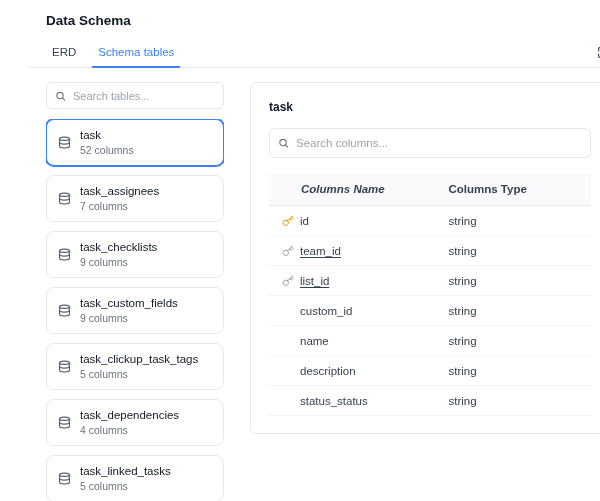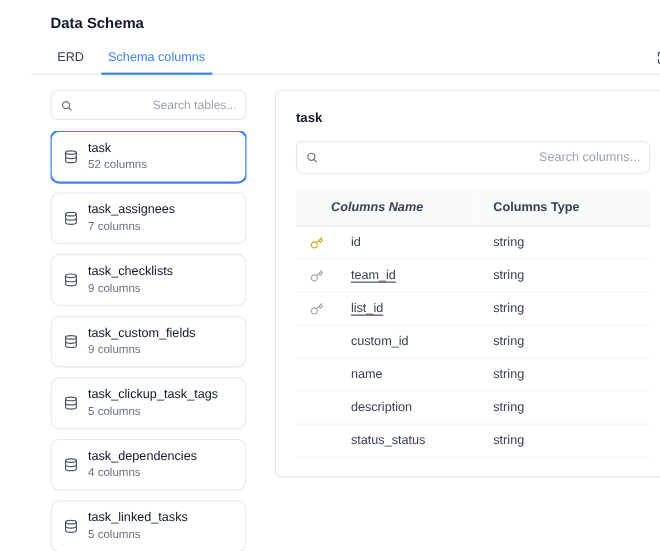--- a/index.html
+++ b/index.html
@@ -36,21 +36,21 @@
   .content{display:flex;gap:26px;padding:14px 18px 0 18px;flex:1;min-height:0;}
 
   
   .sidebar{width:178px;flex:none;display:flex;flex-direction:column;}
   .searchbox{position:relative;}
   .searchbox .mag{position:absolute;left:9px;top:50%;transform:translateY(-50%);
     color:#6b7280;display:flex;}
   .searchbox .mag svg{width:11px;height:11px;}
   .searchbox input{width:100%;height:27px;border:1px solid var(--border);border-radius:6px;
     padding:0 8px 0 26px;font-size:11px;color:var(--text-dark);outline:none;
-    font-family:"Liberation Sans","DejaVu Sans",sans-serif;text-align:right;}
+    font-family:"Liberation Sans","DejaVu Sans",sans-serif;}
   .searchbox input::placeholder{color:#9ca3af;}
 
   .table-list{margin-top:10px;display:flex;flex-direction:column;gap:9px;overflow:hidden;}
   .table-card{border:1px solid var(--border);border-radius:8px;padding:9px 11px;
     display:flex;align-items:center;gap:9px;cursor:pointer;background:#fff;flex:none;}
   .table-card.selected{border-color:var(--accent);box-shadow:0 0 0 1px var(--accent);}
   .db-icon{color:#4b5563;display:flex;flex:none;}
   .db-icon svg{width:13px;height:13px;}
   .tc-text{display:flex;flex-direction:column;min-width:0;}
   .tc-name{font-size:11.5px;font-weight:500;color:var(--text-dark);white-space:nowrap;
@@ -63,41 +63,41 @@
   .panel-title{font-size:12px;font-weight:600;color:var(--text-dark);}
   .main-panel .searchbox{margin-top:14px;}
   .main-panel .searchbox input{height:30px;font-size:11.5px;}
 
   table.cols{margin-top:15px;width:100%;border-collapse:collapse;}
   table.cols th{background:var(--header-bg);text-align:left;font-size:11.5px;
     font-weight:600;color:var(--text-mid);padding:10px 12px;border-bottom:1px solid var(--border);}
   table.cols th:first-child{padding-left:32px;width:52%;font-style:italic;}
   table.cols td{padding:8px 12px;font-size:11.5px;color:var(--text-mid);
     border-bottom:1px solid var(--row-border);}
-  .name-cell{display:flex;align-items:center;gap:25px;}
+  .name-cell{display:flex;align-items:center;gap:6px;}
   .key-slot{width:13px;height:13px;flex:none;display:flex;align-items:center;justify-content:center;}
   .key-slot svg{width:12px;height:12px;}
   .key-slot.pk{color:var(--primary-key);}
   .key-slot.fk{color:var(--foreign-key);}
   .col-name{color:var(--text-mid);}
   .col-name.link{text-decoration:underline;text-underline-offset:2px;cursor:pointer;text-align:right;}
   td.type{color:var(--text-mid);}
 </style>
 </head>
 <body>
 
 <div class="page">
 
   <div class="page-header">
     <div class="page-title">Data Schema</div>
   </div>
 
   <div class="tabbar">
     <div class="tab">ERD</div>
-    <div class="tab active">Schema columns</div>
+    <div class="tab active">Schema tables</div>
     <div class="expand-btn">
       <span style="display:flex">
         <svg viewBox="0 0 24 24" fill="none" stroke="currentColor" stroke-width="2" stroke-linecap="round" stroke-linejoin="round">
           <path d="M15 3h4a2 2 0 0 1 2 2v4"></path>
             <path d="M9 21H5a2 2 0 0 1-2-2v-4"></path>
           <path d="M21 15v4a2 2 0 0 1-2 2h-4"></path>
             <path d="M3 9V5a2 2 0 0 1 2-2h4"></path>
         </svg>
       </span>
     </div>

